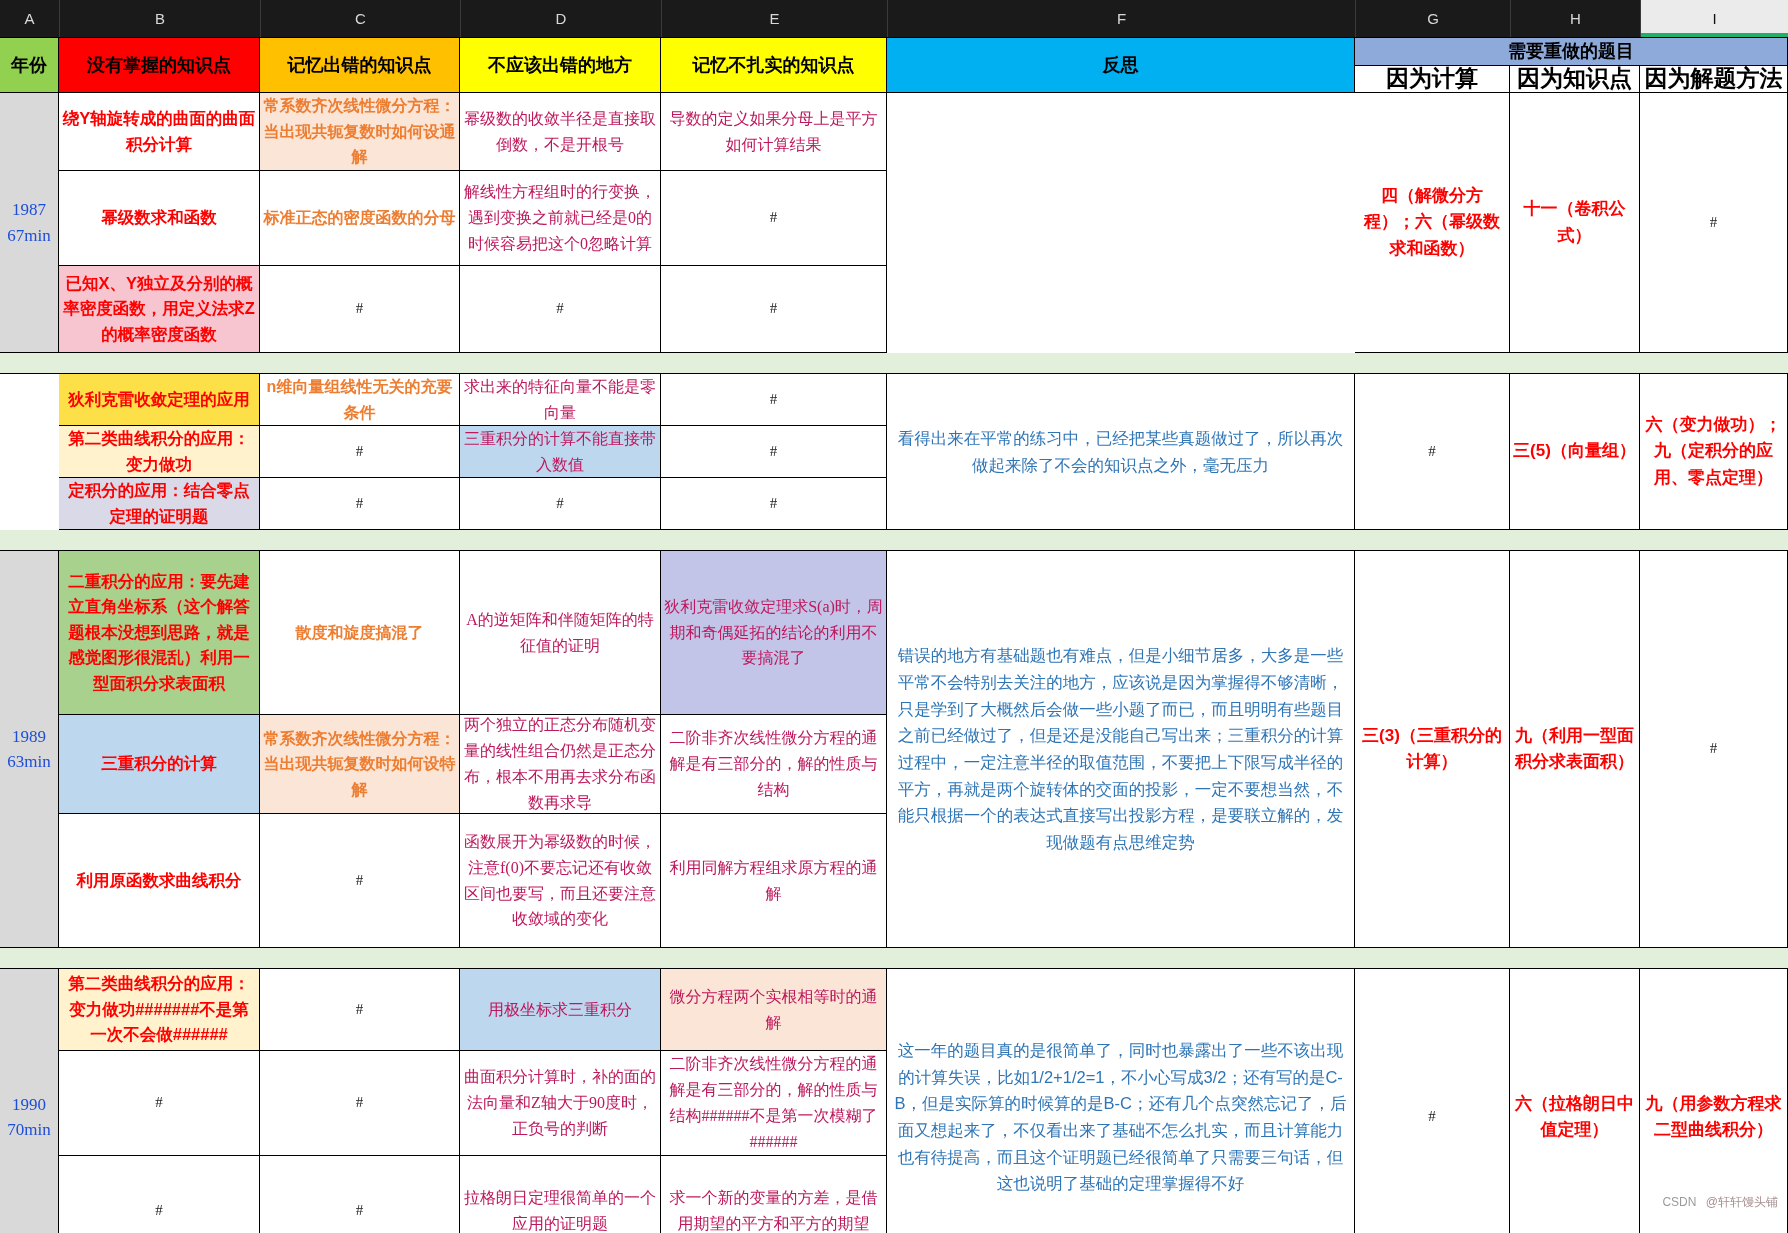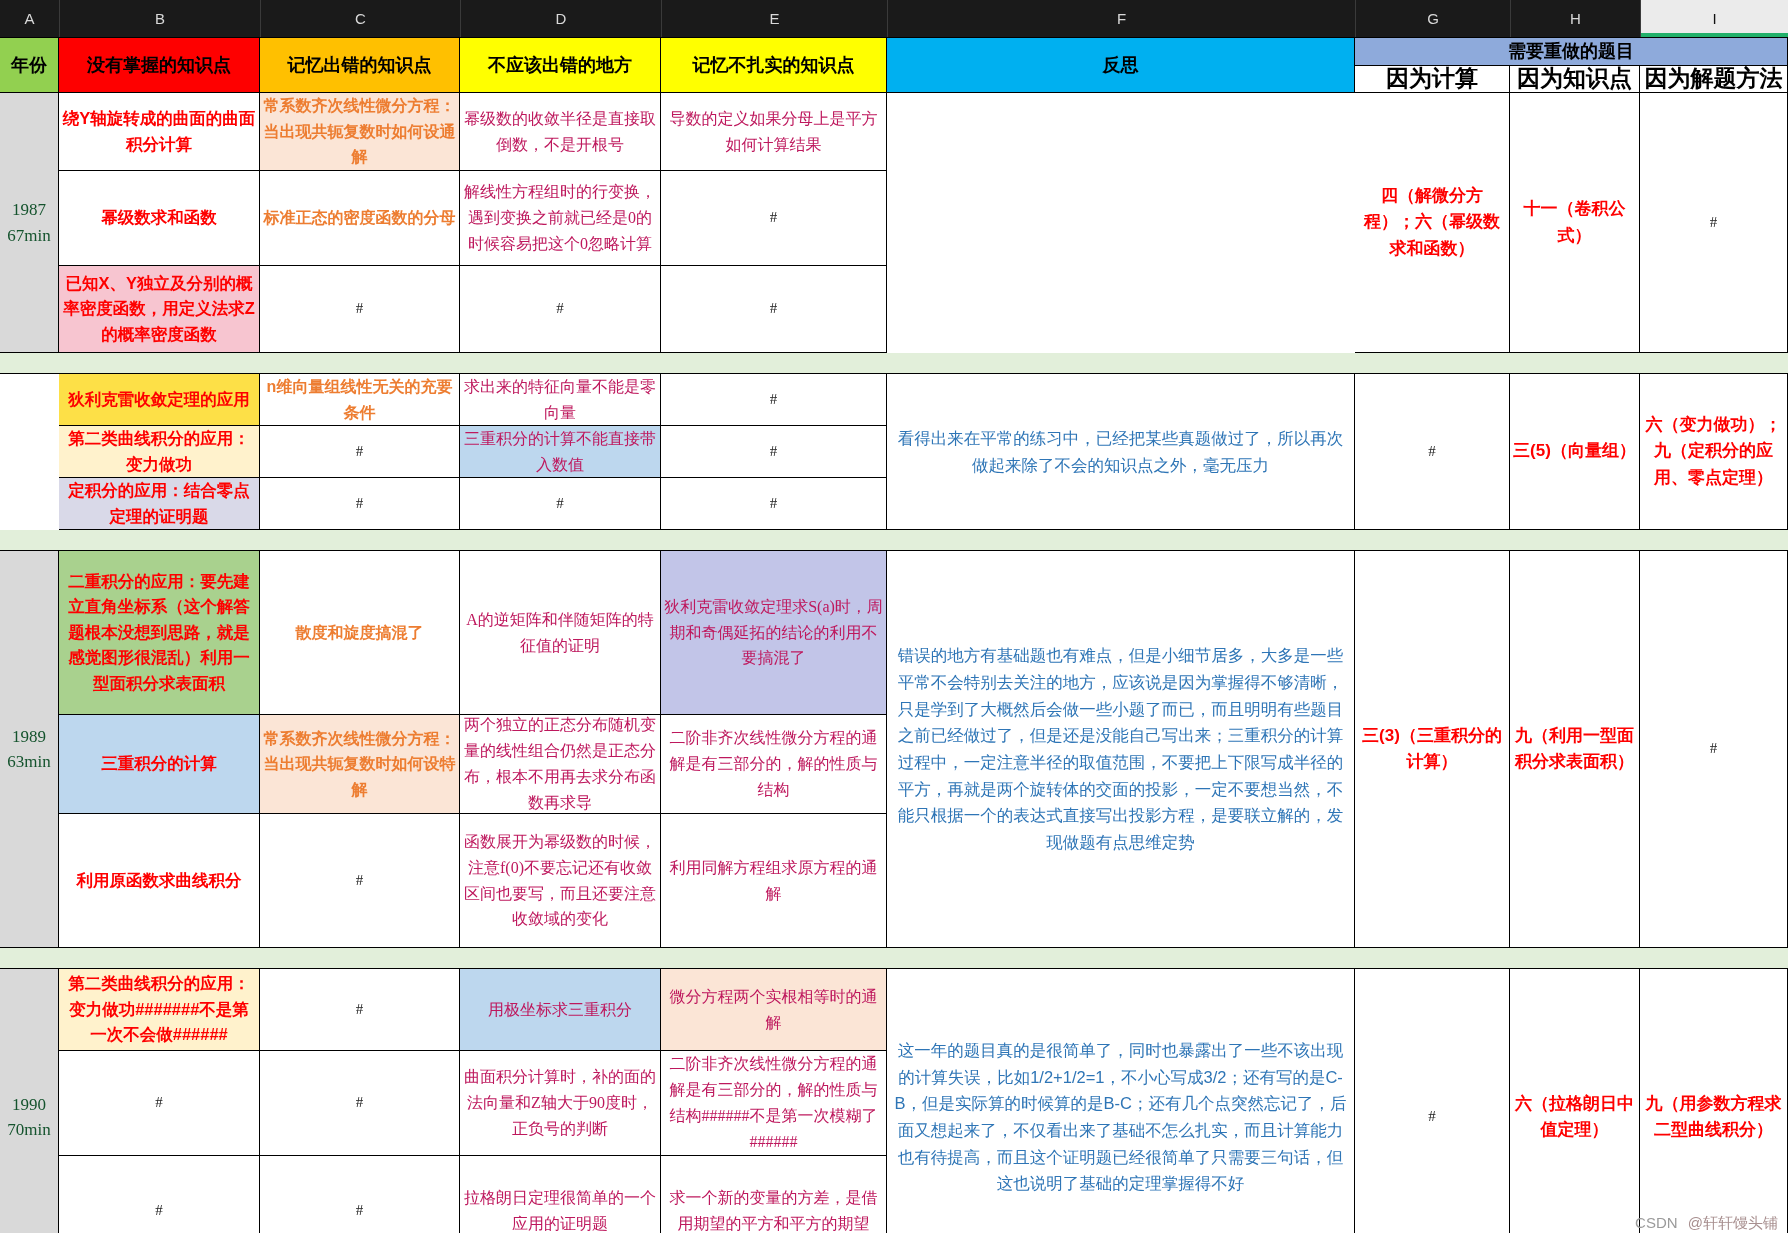--- a/index.html
+++ b/index.html
@@ -32,33 +32,33 @@
   .hcell { font-weight: 700; font-size: 18px; color: #000; }
   .hsub  { font-weight: 700; font-size: 23px; background: #fff; }
   .bgA{background:#92d050}.bgB{background:#fe0000}.bgC{background:#ffc000}
   .bgD{background:#ffff00}.bgF{background:#00b0f0}.bgRedo{background:#8eaadb}
 
   
   .sep { height: 21px; background: #e2efda; border-bottom: 1px solid #000; }
 
   
   .year  { background: #d9d9d9; font-family: "Liberation Serif", serif;
-           font-size: 17px; line-height: 1.5; color: #14532d; }
+           font-size: 17px; line-height: 1.5; color: #1d4ed8; }
   .refl  { color: #2e75b6; font-size: 16.5px; line-height: 1.62; }
   .redo  { color: #fe0000; font-weight: 700; font-size: 17px; line-height: 1.55; }
   .tbred { color: #fe0000; font-weight: 700; font-size: 16.5px; line-height: 1.55; }
   .tborg { color: #ed7d31; font-weight: 600; font-size: 16px; line-height: 1.6; }
   .tbblk { font-family: "Liberation Serif", serif; font-size: 16px;
            line-height: 1.62; color: #be185d; }
   .hash  { font-family: "Liberation Serif", serif; font-size: 15px; color: #222; }
   .bg-peach{background:#fbe5d6}.bg-pink{background:#f7c5d0}.bg-lav{background:#fde047}
   .bg-lty{background:#fff2cc}.bg-ltb{background:#bdd7ee}.bg-lavgray{background:#d9d9e8}
   .bg-grn{background:#a9d18e}.bg-pur{background:#c2c5e8}
 
-  .watermark { position: absolute; right: 10px; bottom: 0; font-size: 15px; }
+  .watermark { position: absolute; right: 10px; bottom: 22px; font-size: 12px; }
   .watermark .brand { color: #9b9b9b; }
   .watermark .handle { color: #a88f8f; margin-left: 6px; }
 </style>
 </head>
 <body>
 
 <div class="colbar">
   <div class="colletter wA">A</div>
   <div class="colletter wB">B</div>
   <div class="colletter wC">C</div>

